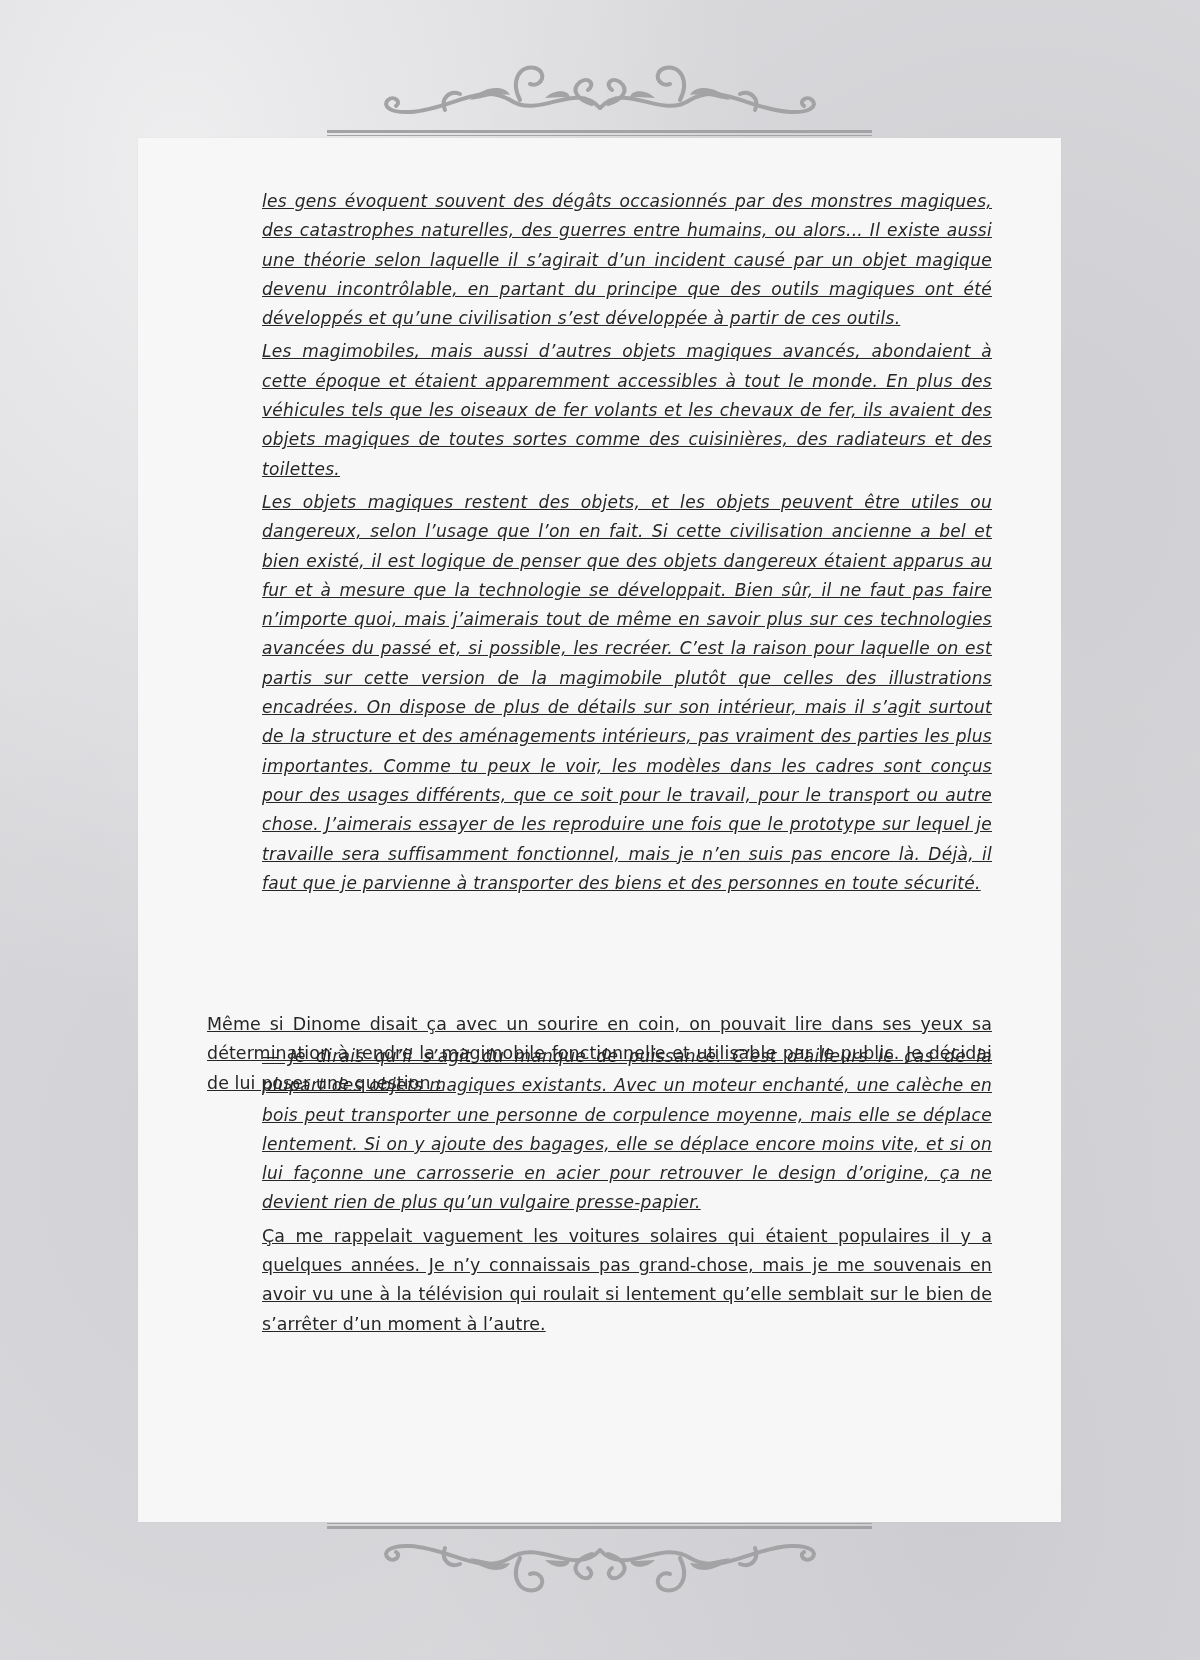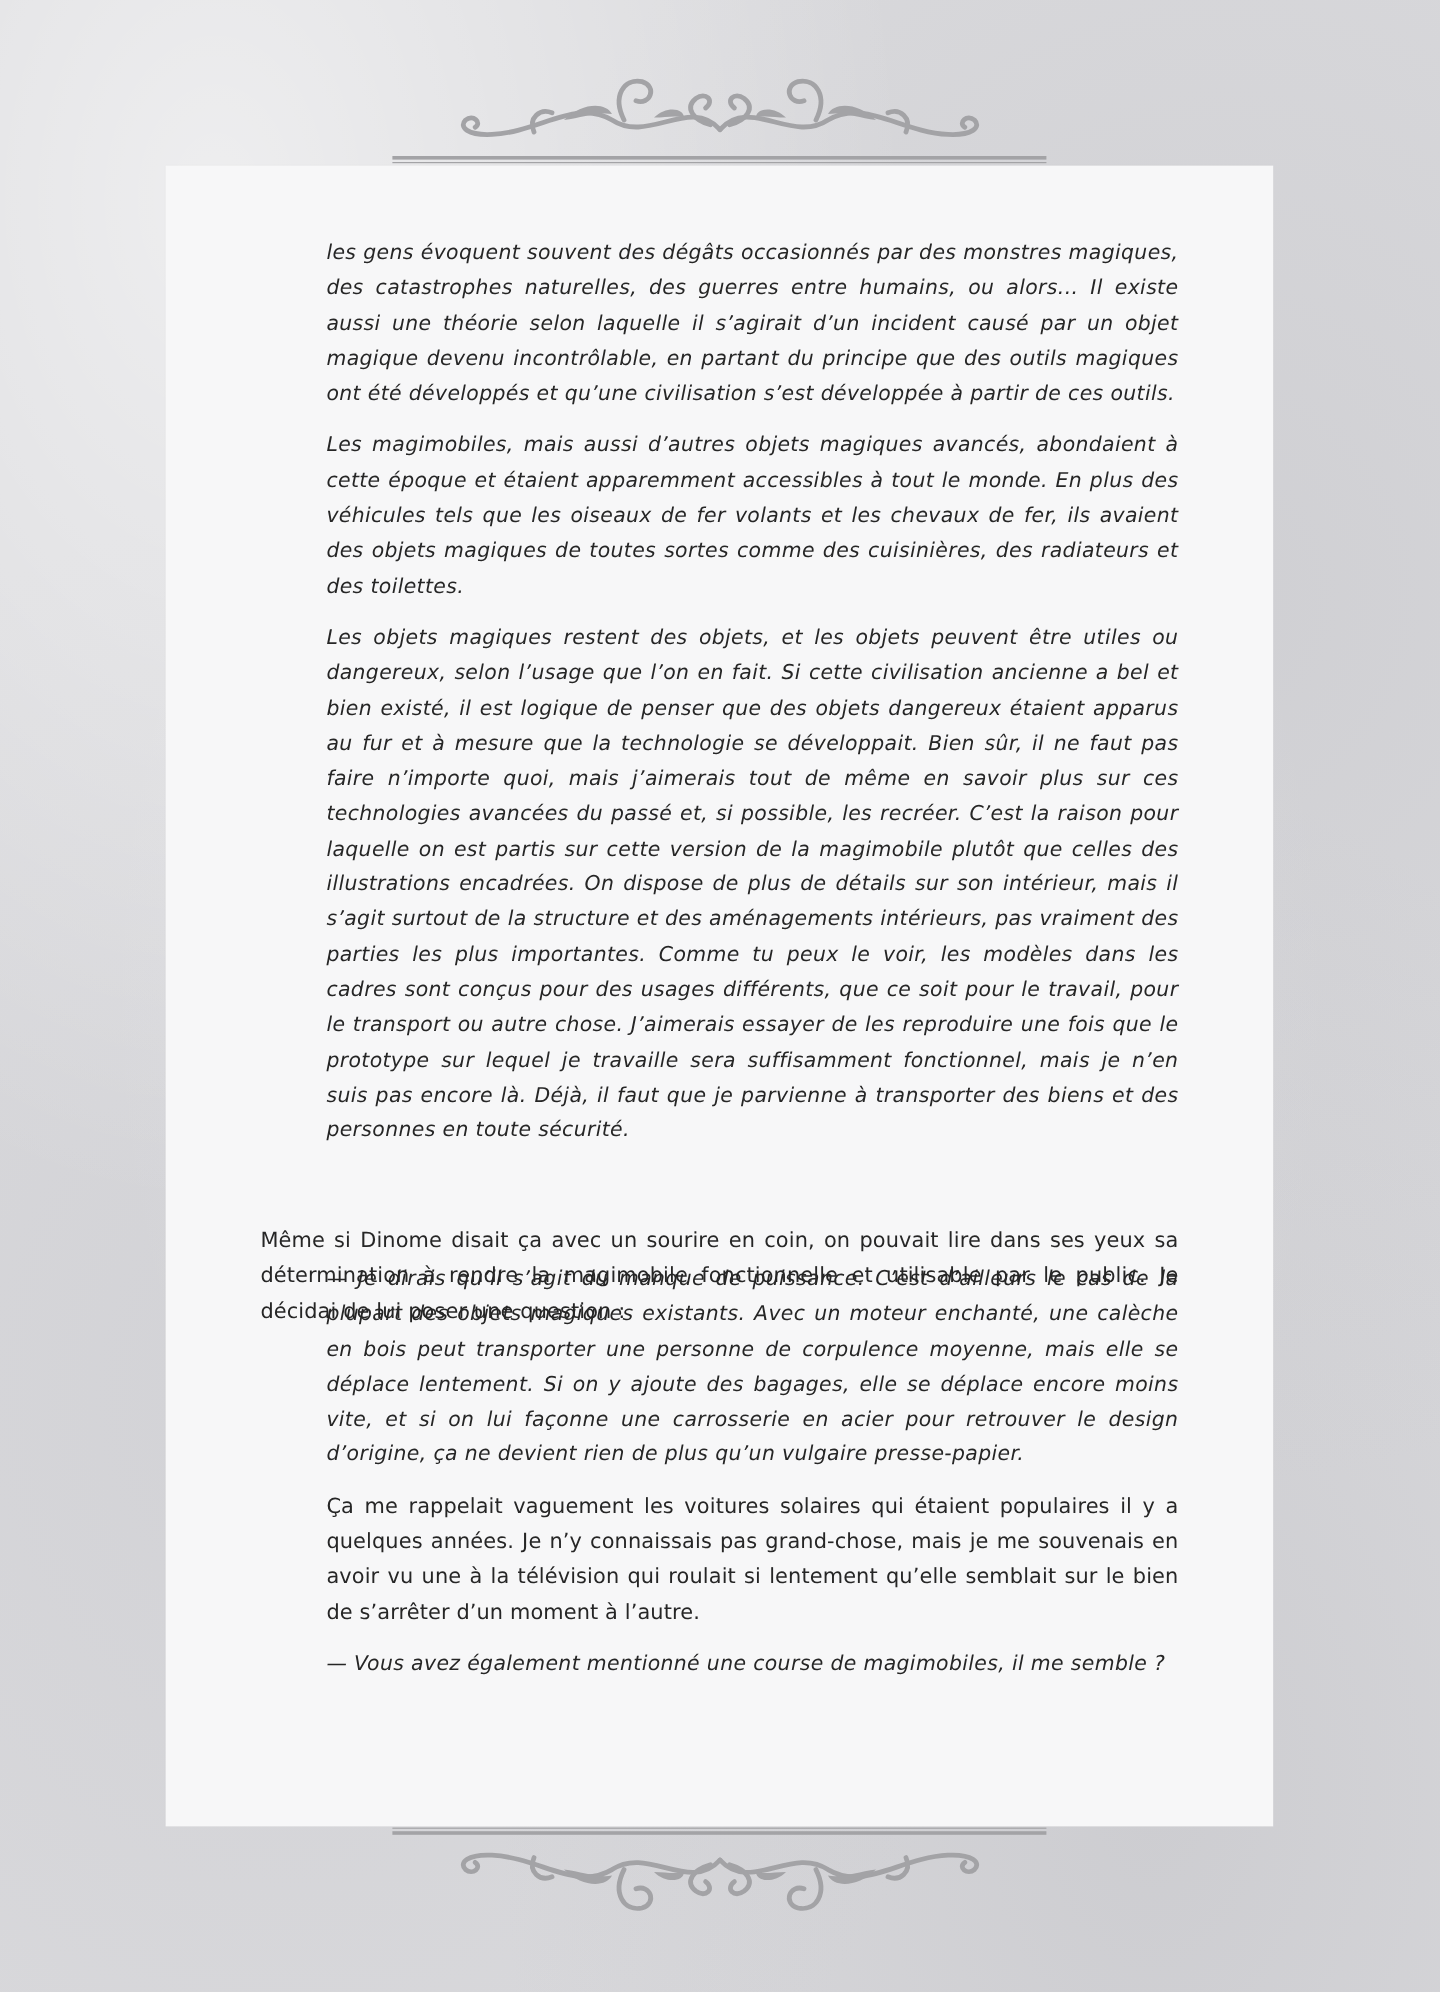--- a/index.html
+++ b/index.html
@@ -33,21 +33,21 @@
   .rule.bottom::before { top: 0; height: 1px; }
   .rule.bottom::after { top: 3px; height: 3px; }
   .ornament { position: absolute; left: 370px; width: 460px; height: 70px; }
   .ornament.top { top: 60px; }
   .ornament.bottom { top: 1528px; transform: scaleY(-1); }
 
   .text {
     position: absolute; color: #262626;
     font-size: 17.4px; line-height: 29.3px; letter-spacing: 0.1px;
   }
-  .text p { margin: 14px; text-align: justify; text-align-last: left; }
+  .text p { margin: 4px; text-align: justify; text-align-last: left; text-decoration: underline; }
   .italic { font-style: italic; font-family: "DejaVu Sans", sans-serif; font-size: 17px; letter-spacing: 0.3px;}
   .block1 { left: 258px; top: 183px; width: 738px; }
   .narr { left: 203px; top: 1006px; width: 793px; }
   .block2 { left: 258px; top: 1038px; width: 738px; }
   .roman { font-style: normal; }
 </style>
 </head>
 <body>
 
 <svg class="ornament top" viewBox="0 0 460 70">
@@ -78,21 +78,20 @@
   <p>Les objets magiques restent des objets, et les objets peuvent être utiles ou dangereux, selon l’usage que l’on en fait. Si cette civilisation ancienne a bel et bien existé, il est logique de penser que des objets dangereux étaient apparus au fur et à mesure que la technologie se développait. Bien sûr, il ne faut pas faire n’importe quoi, mais j’aimerais tout de même en savoir plus sur ces technologies avancées du passé et, si possible, les recréer. C’est la raison pour laquelle on est partis sur cette version de la magimobile plutôt que celles des illustrations encadrées. On dispose de plus de détails sur son intérieur, mais il s’agit surtout de la structure et des aménagements intérieurs, pas vraiment des parties les plus importantes. Comme tu peux le voir, les modèles dans les cadres sont conçus pour des usages différents, que ce soit pour le travail, pour le transport ou autre chose. J’aimerais essayer de les reproduire une fois que le prototype sur lequel je travaille sera suffisamment fonctionnel, mais je n’en suis pas encore là. Déjà, il faut que je parvienne à transporter des biens et des personnes en toute sécurité.</p>
 </div>
 
 <div class="text narr">
   <p>Même si Dinome disait ça avec un sourire en coin, on pouvait lire dans ses yeux sa détermination à rendre la magimobile fonctionnelle et utilisable par le public. Je décidai de lui poser une question :</p>
 </div>
 
 <div class="text block2">
   <p class="italic">— Je dirais qu’il s’agit du manque de puissance. C’est d’ailleurs le cas de la plupart des objets magiques existants. Avec un moteur enchanté, une calèche en bois peut transporter une personne de corpulence moyenne, mais elle se déplace lentement. Si on y ajoute des bagages, elle se déplace encore moins vite, et si on lui façonne une carrosserie en acier pour retrouver le design d’origine, ça ne devient rien de plus qu’un vulgaire presse-papier.</p>
   <p class="roman">Ça me rappelait vaguement les voitures solaires qui étaient populaires il y a quelques années. Je n’y connaissais pas grand-chose, mais je me souvenais en avoir vu une à la télévision qui roulait si lentement qu’elle semblait sur le bien de s’arrêter d’un moment à l’autre.</p>
-  <p class="italic">— Vous avez également mentionné une course de magimobiles, il me semble ?</p>
 </div>
 
 <div class="rule bottom"></div>
 <svg class="ornament bottom" viewBox="0 0 460 70">
   <g fill="none" stroke="#a3a3a6" stroke-width="4" stroke-linecap="round">
     <path d="M230 48 C 205 20, 170 60, 140 40 C 110 22, 80 50, 40 52 C 20 53, 12 46, 18 40 C 24 35, 32 42, 26 46"></path>
     <path d="M230 48 C 255 20, 290 60, 320 40 C 350 22, 380 50, 420 52 C 440 53, 448 46, 442 40 C 436 35, 428 42, 434 46"></path>
     <path d="M222 44 C 208 40, 200 30, 210 22 C 218 16, 226 24, 218 30"></path>
     <path d="M238 44 C 252 40, 260 30, 250 22 C 242 16, 234 24, 242 30"></path>
     <path d="M150 40 C 140 20, 150 5, 165 8 C 178 12, 172 28, 160 24"></path>

